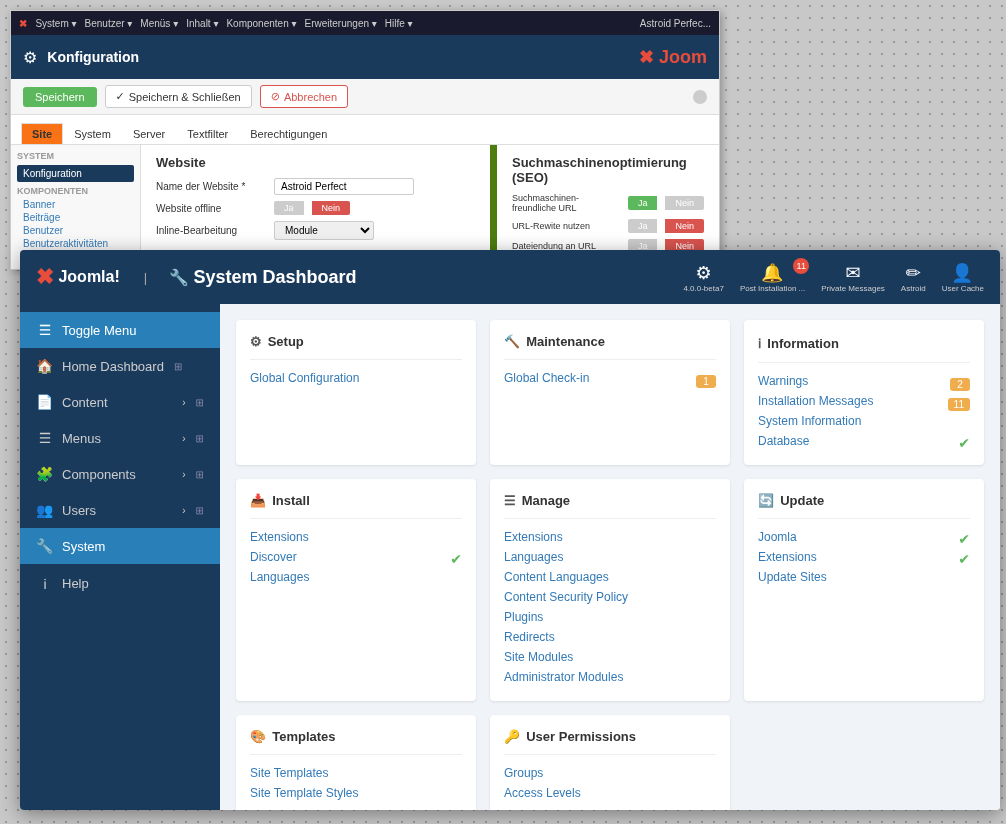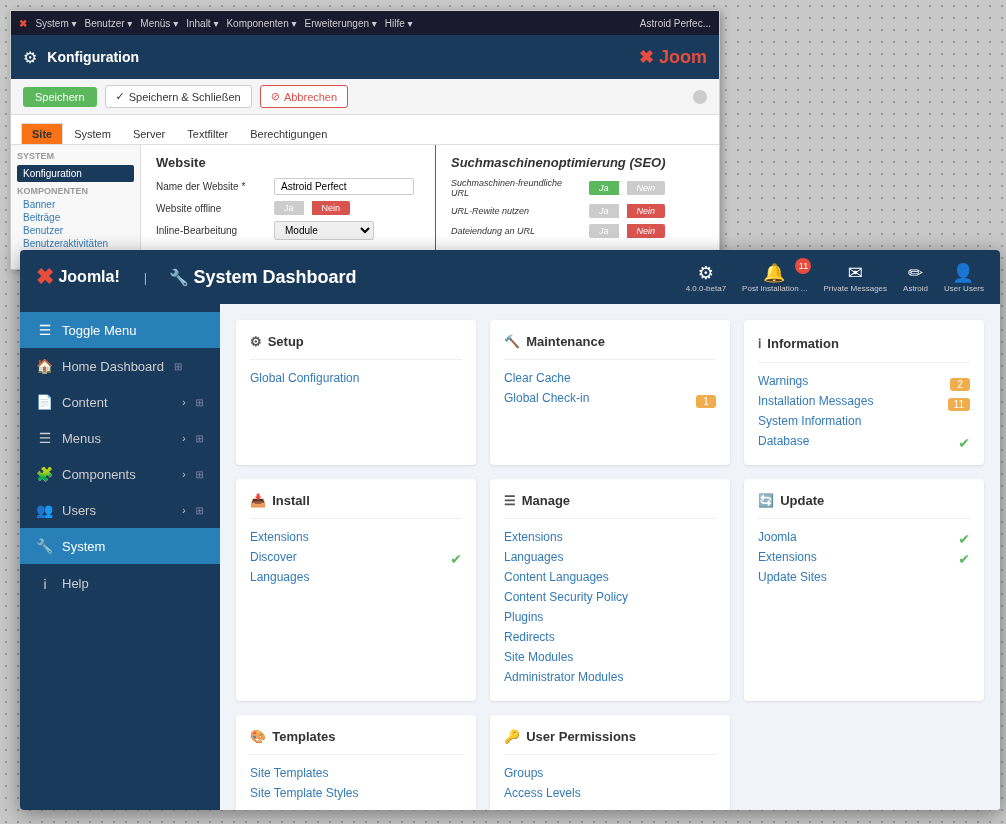--- a/index.html
+++ b/index.html
@@ -44,21 +44,21 @@
     .form-row { display: flex; align-items: center; margin-bottom: 6px; gap: 8px; }
     .form-label { font-size: 10px; color: #333; width: 110px; }
     .form-input { border: 1px solid #ccc; padding: 2px 6px; font-size: 10px; width: 140px; border-radius: 2px; }
     .toggle-yes { background: #5cb85c; color: #fff; padding: 2px 10px; font-size: 9px; border-radius: 2px 0 0 2px; }
     .toggle-no { background: #d9534f; color: #fff; padding: 2px 10px; font-size: 9px; border-radius: 0 2px 2px 0; }
     .toggle-no-inactive { background: #ccc; color: #fff; padding: 2px 10px; font-size: 9px; border-radius: 0 2px 2px 0; }
     .toggle-yes-inactive { background: #ccc; color: #fff; padding: 2px 10px; font-size: 9px; border-radius: 2px 0 0 2px; }
     .select-box { border: 1px solid #ccc; padding: 2px 6px; font-size: 10px; width: 100px; border-radius: 2px; }
 
     
-    .backend-seo { width: 284px; padding: 10px 15px; border-left: 1px solid #4d7c0f; overflow: hidden; font-style: italic; }
+    .backend-seo { width: 229px; padding: 10px 15px; border-left: 7px solid #4d7c0f; overflow: hidden; }
     .backend-seo h3 { font-size: 13px; color: #333; margin-bottom: 8px; }
 
     
     .dashboard-overlay { position: absolute; top: 250px; left: 20px; width: 980px; height: 560px; background: #fff; z-index: 10; box-shadow: 0 4px 20px rgba(0,0,0,0.4); border-radius: 4px; overflow: hidden; }
 
     
     .dash-topbar { background: #1a3a5c; height: 54px; display: flex; align-items: center; padding: 0 16px; gap: 12px; }
     .joomla-logo { display: flex; align-items: center; gap: 4px; margin-right: 12px; }
     .joomla-logo .j-icon { color: #e74c3c; font-size: 22px; font-weight: bold; }
     .joomla-logo-text { color: #fff; font-size: 16px; font-weight: bold; }
@@ -218,21 +218,21 @@
       <div class="topbar-icon-btn">
         <span class="icon-sym">✉</span>
         <span style="font-size:8px;">Private Messages</span>
       </div>
       <div class="topbar-icon-btn">
         <span class="icon-sym">✏</span>
         <span style="font-size:8px;">Astroid</span>
       </div>
       <div class="topbar-icon-btn">
         <span class="icon-sym">👤</span>
-        <span style="font-size:8px;">User Users</span>
+        <span style="font-size:8px;">User Cache</span>
       </div>
     </div>
   </div>
 
   <div class="dash-body">
 
     <div class="dash-sidebar">
       <div class="sidebar-item toggle-menu-item active">
         <span class="s-icon">☰</span>
         <span>Toggle Menu</span>
@@ -286,21 +286,20 @@
         <hr class="divider">
         <a class="card-link">Global Configuration</a>
       </div>
 
       <div class="dash-card">
         <div class="card-title">
           <span class="ct-icon">🔨</span>
           <span>Maintenance</span>
         </div>
         <hr class="divider">
-        <a class="card-link">Clear Cache</a>
         <div class="card-link-row">
           <a class="card-link">Global Check-in</a>
           <span class="badge-yellow">1</span>
         </div>
       </div>
 
       <div class="dash-card">
         <div class="card-title">
           <span class="ct-icon">ℹ</span>
           <span>Information</span>

